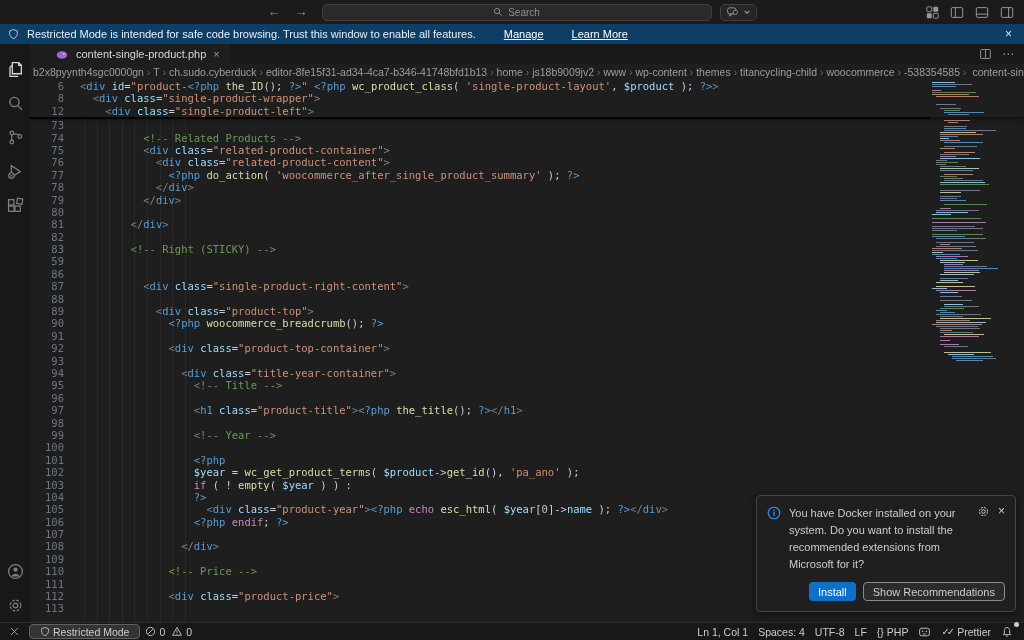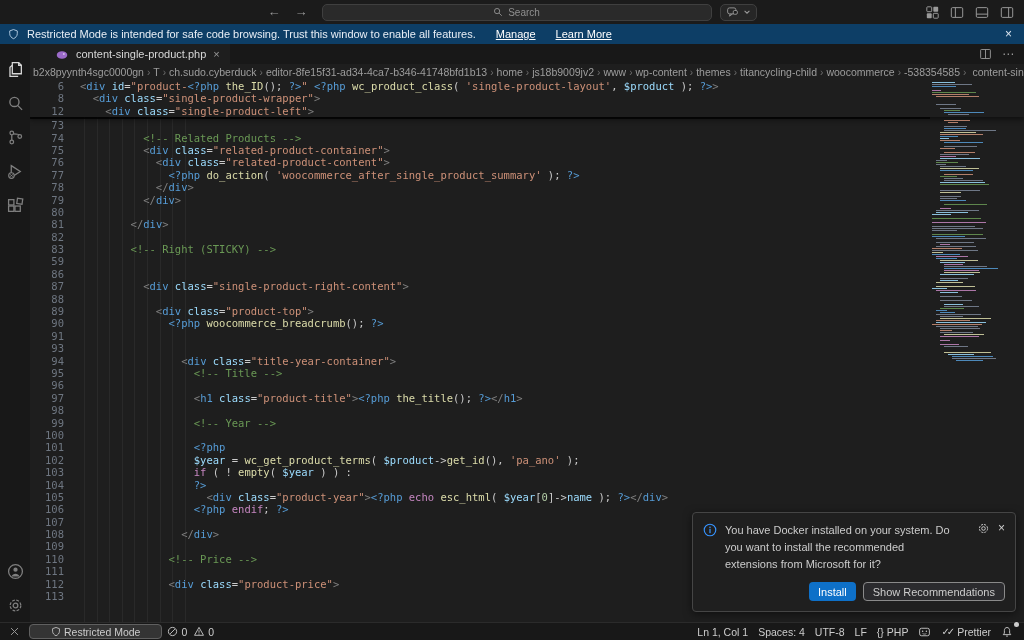--- a/index.html
+++ b/index.html
@@ -17,21 +17,21 @@
                 gap:5px; color:#8f8f8f; font-size:10px; }
   .copilot-box { margin-left:8px; height:17px; border:1px solid #3f3f3f; background:#262626;
                  border-radius:5px; display:flex; align-items:center; padding:0 5px; gap:4px; color:#9a9a9a; }
   .win-controls { position:absolute; right:10px; top:0; height:24px; display:flex;
                   align-items:center; gap:11px; }
   .win-controls svg { display:block; }
 
   
   .banner { height:20px; background:#0d3e66; color:#e8eef5; font-size:11px; display:flex;
             align-items:center; padding:0 8px; gap:8px; flex:0 0 20px; }
-  .banner a { color:#ffffff; text-decoration:underline; margin-left:12px; cursor:pointer; }
+  .banner a { color:#ffffff; text-decoration:underline; margin-left:20px; cursor:pointer; }
   .banner .banner-close { margin-left:auto; color:#dce6f0; font-size:12px; cursor:pointer; padding:0 4px; }
 
   
   .main { flex:1; display:flex; min-height:0; }
   .activitybar { width:30px; background:#181818; display:flex; flex-direction:column;
                  align-items:center; padding-top:8px; flex:0 0 30px; }
   .ab-icon { width:30px; height:34px; display:flex; align-items:center; justify-content:center;
              cursor:pointer; }
   .ab-spacer { flex:1; }
   .editor-col { flex:1; display:flex; flex-direction:column; min-width:0; background:#1e1e1e; }
@@ -65,39 +65,39 @@
   .tk-w{color:#cccccc}.tk-p{color:#808080}.tk-t{color:#569cd6}.tk-a{color:#9cdcfe}
   .tk-s{color:#ce9178}.tk-d{color:#569cd6}.tk-f{color:#dcdcaa}.tk-v{color:#9cdcfe}
   .tk-k{color:#c586c0}.tk-c{color:#6a9955}.tk-n{color:#b5cea8}
 
   
   .minimap { position:absolute; top:2px; right:0; width:94px; height:300px; cursor:pointer; }
   .mm-row { height:2px; }
   .mm-bar { display:block; height:1px; opacity:.85; }
 
   
-  .toast { position:absolute; right:8px; bottom:10px; width:324px; background:#1f1f1f;
+  .toast { position:absolute; right:8px; bottom:10px; width:260px; background:#1f1f1f;
            border:1px solid #454545; border-radius:4px; box-shadow:0 2px 8px rgba(0,0,0,.5);
            padding:9px 10px 10px 10px; font-family:"Liberation Sans","DejaVu Sans",sans-serif; }
   .toast-top { display:flex; }
   .toast-msg { color:#cccccc; font-size:11px; line-height:1.55; width:234px; margin-left:8px; }
   .toast-icons { margin-left:auto; display:flex; gap:8px; align-items:flex-start; color:#cccccc; }
   .toast-close { font-size:12px; cursor:pointer; line-height:12px; }
   .toast-btns { display:flex; justify-content:flex-end; gap:7px; margin-top:9px; }
   .btn { font-size:11px; height:19px; padding:0 9px; display:flex; align-items:center;
          border-radius:4px; cursor:pointer; }
   .btn-primary { background:#0e70c8; color:#ffffff; }
   .btn-secondary { background:#2b2b2e; color:#cccccc; border:1px solid #8a8a8a; }
 
   
   .statusbar { height:18px; background:#181818; border-top:1px solid #2b2b2b; display:flex;
                align-items:center; color:#cccccc; font-size:10.5px; padding:0 6px 0 4px; flex:0 0 18px; }
   .sb-item { display:flex; align-items:center; gap:3px; padding:0 5px; height:18px; cursor:pointer; }
   .sb-restricted { background:#343434; border:1px solid #606060; border-radius:4px; height:15px;
-                   margin-left:4px; padding:0 21px; }
+                   margin-left:4px; padding:0 10px; }
   .sb-right { margin-left:auto; display:flex; align-items:center; }
   .checks { letter-spacing:-3px; font-size:10px; margin-right:2px; }
   .bell-wrap { position:relative; }
   .bell-dot { position:absolute; right:-1px; top:-1px; width:5px; height:5px; border-radius:50%;
               background:#cccccc; }
 </style>
 </head>
 <body>
 
 <div class="app">
@@ -292,20 +292,21 @@
             <div class="code-line"><span class="ln">81</span><span class="lt"><span class="tk-w">        </span><span class="tk-p">&lt;/</span><span class="tk-t">div</span><span class="tk-p">&gt;</span></span></div>
             <div class="code-line"><span class="ln">82</span><span class="lt"></span></div>
             <div class="code-line"><span class="ln">83</span><span class="lt"><span class="tk-w">        </span><span class="tk-c">&lt;!-- Right (STICKY) --&gt;</span></span></div>
             <div class="code-line"><span class="ln">59</span><span class="lt"></span></div>
             <div class="code-line"><span class="ln">86</span><span class="lt"></span></div>
             <div class="code-line"><span class="ln">87</span><span class="lt"><span class="tk-w">          </span><span class="tk-p">&lt;</span><span class="tk-t">div</span><span class="tk-w"> </span><span class="tk-a">class</span><span class="tk-w">=</span><span class="tk-s">"single-product-right-content"</span><span class="tk-p">&gt;</span></span></div>
             <div class="code-line"><span class="ln">88</span><span class="lt"></span></div>
             <div class="code-line"><span class="ln">89</span><span class="lt"><span class="tk-w">            </span><span class="tk-p">&lt;</span><span class="tk-t">div</span><span class="tk-w"> </span><span class="tk-a">class</span><span class="tk-w">=</span><span class="tk-s">"product-top"</span><span class="tk-p">&gt;</span></span></div>
             <div class="code-line"><span class="ln">90</span><span class="lt"><span class="tk-w">              </span><span class="tk-d">&lt;?php</span><span class="tk-w"> </span><span class="tk-f">woocommerce_breadcrumb</span><span class="tk-w">(); </span><span class="tk-d">?&gt;</span></span></div>
             <div class="code-line"><span class="ln">91</span><span class="lt"></span></div>
+            <div class="code-line"><span class="ln">92</span><span class="lt"><span class="tk-w">              </span><span class="tk-p">&lt;</span><span class="tk-t">div</span><span class="tk-w"> </span><span class="tk-a">class</span><span class="tk-w">=</span><span class="tk-s">"product-top-container"</span><span class="tk-p">&gt;</span></span></div>
             <div class="code-line"><span class="ln">93</span><span class="lt"></span></div>
             <div class="code-line"><span class="ln">94</span><span class="lt"><span class="tk-w">                </span><span class="tk-p">&lt;</span><span class="tk-t">div</span><span class="tk-w"> </span><span class="tk-a">class</span><span class="tk-w">=</span><span class="tk-s">"title-year-container"</span><span class="tk-p">&gt;</span></span></div>
             <div class="code-line"><span class="ln">95</span><span class="lt"><span class="tk-w">                  </span><span class="tk-c">&lt;!-- Title --&gt;</span></span></div>
             <div class="code-line"><span class="ln">96</span><span class="lt"></span></div>
             <div class="code-line"><span class="ln">97</span><span class="lt"><span class="tk-w">                  </span><span class="tk-p">&lt;</span><span class="tk-t">h1</span><span class="tk-w"> </span><span class="tk-a">class</span><span class="tk-w">=</span><span class="tk-s">"product-title"</span><span class="tk-p">&gt;</span><span class="tk-d">&lt;?php</span><span class="tk-w"> </span><span class="tk-f">the_title</span><span class="tk-w">(); </span><span class="tk-d">?&gt;</span><span class="tk-p">&lt;/</span><span class="tk-t">h1</span><span class="tk-p">&gt;</span></span></div>
             <div class="code-line"><span class="ln">98</span><span class="lt"></span></div>
             <div class="code-line"><span class="ln">99</span><span class="lt"><span class="tk-w">                  </span><span class="tk-c">&lt;!-- Year --&gt;</span></span></div>
             <div class="code-line"><span class="ln">100</span><span class="lt"></span></div>
             <div class="code-line"><span class="ln">101</span><span class="lt"><span class="tk-w">                  </span><span class="tk-d">&lt;?php</span></span></div>
             <div class="code-line"><span class="ln">102</span><span class="lt"><span class="tk-w">                  </span><span class="tk-v">$year</span><span class="tk-w"> = </span><span class="tk-f">wc_get_product_terms</span><span class="tk-w">( </span><span class="tk-v">$product</span><span class="tk-w">-&gt;</span><span class="tk-f">get_id</span><span class="tk-w">(), </span><span class="tk-s">'pa_ano'</span><span class="tk-w"> );</span></span></div>

